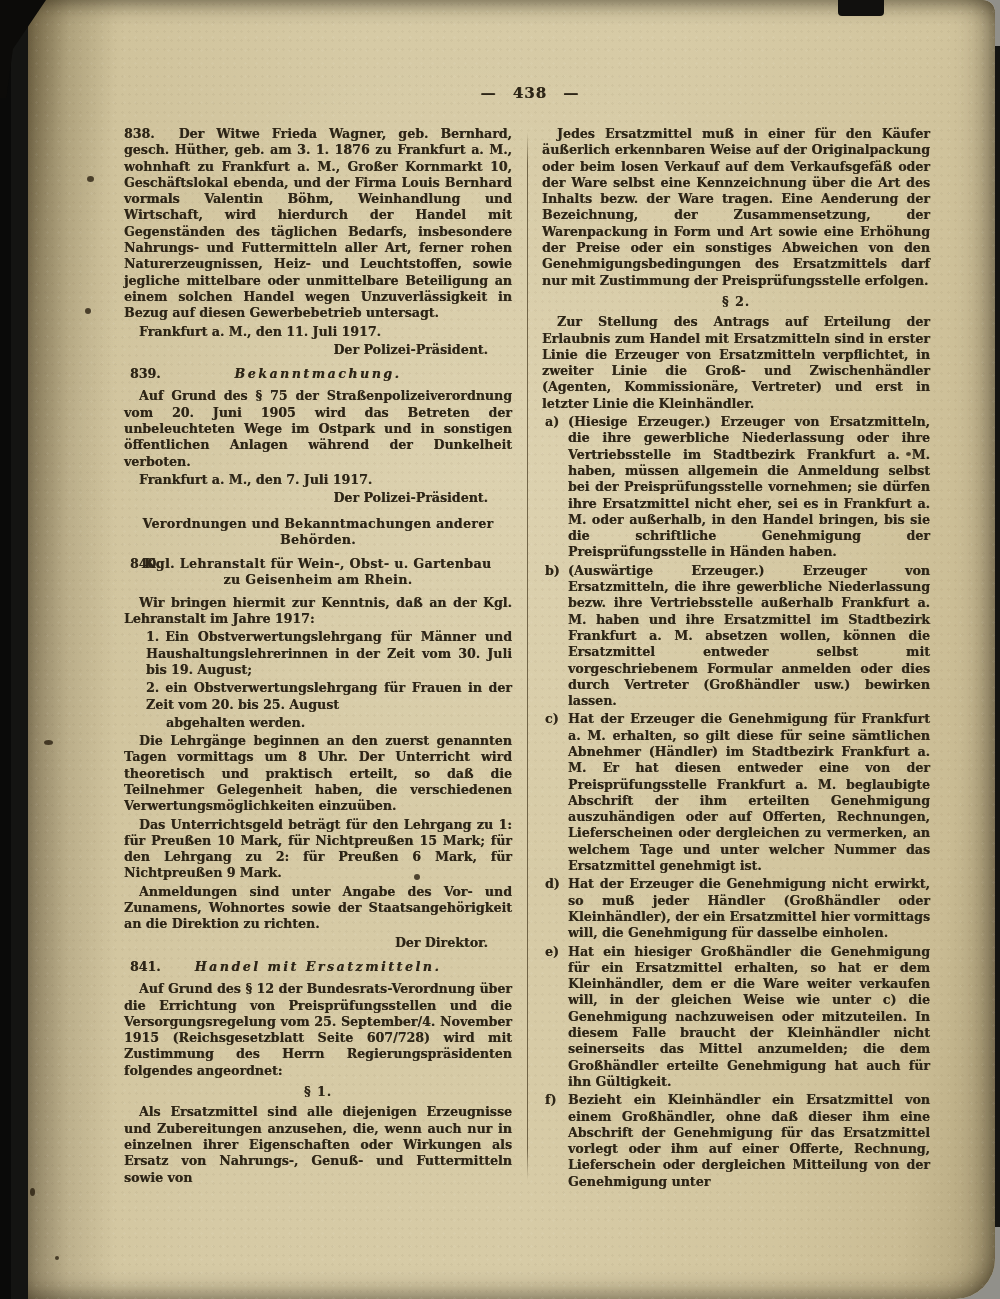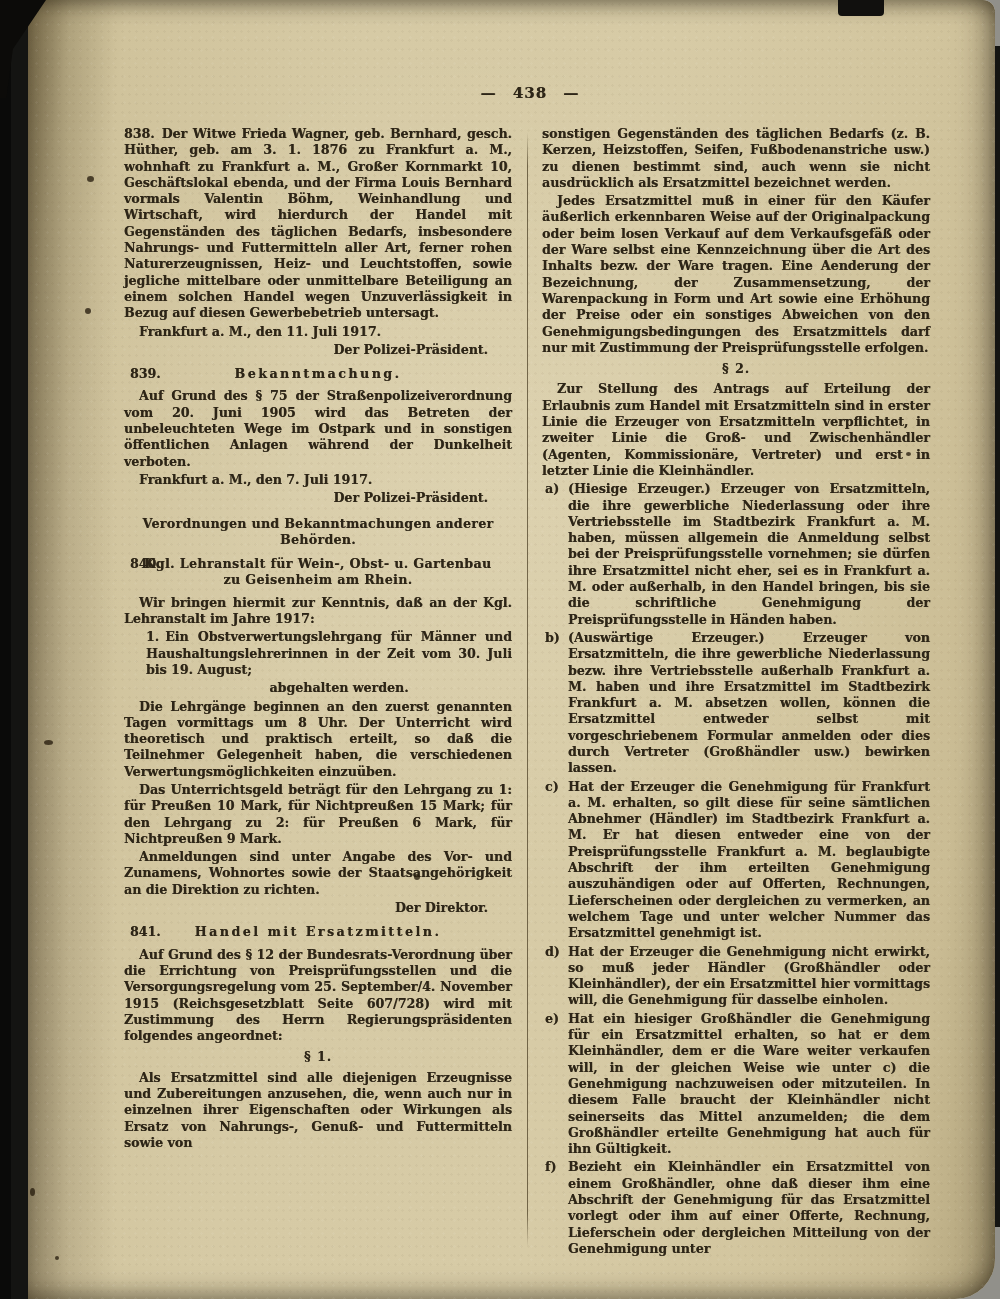--- a/index.html
+++ b/index.html
@@ -67,35 +67,35 @@
   }
   .col-rule {
     width: 1px; margin: 6px 14px 12px 15px;
     background: linear-gradient(rgba(58,45,20,0) 0%, rgba(58,45,20,0.65) 3%, rgba(58,45,20,0.65) 97%, rgba(58,45,20,0) 100%);
   }
 
   
   .blk { margin: 0 0 2px; }
   .para { text-indent: 15px; }
   .para-cont { text-indent: 0; }
-  .para-num .num { margin-right: 7px; }
+  .para-num .num { margin-right: 24px; }
   .dateline { text-align: left; text-indent: 15px; }
   .signature { text-align: right; padding-right: 24px; margin-bottom: 3px; }
   .heading-num { position: relative; text-align: center; margin: 8px 0 6px; }
   .heading-num .num { position: absolute; left: 6px; letter-spacing: 0; }
-  .heading-num .txt { letter-spacing: 2.5px; }
+  .heading-num .txt { letter-spacing: 2.5px; font-style: italic; }
   .heading-2line .hline { letter-spacing: 0.4px; }
   .heading-2line .hline:first-child { padding-left: 38px; }
   .heading-center { text-align: center; margin: 9px 0 7px; letter-spacing: 0.3px; }
   .section-mark { text-align: center; margin: 5px 0 4px; letter-spacing: 1px; }
   .list-num { padding-left: 22px; }
   .list-num .num { margin-right: 6px; }
   .list-letter { position: relative; padding-left: 26px; }
   .list-letter .num { position: absolute; left: 3px; }
-  .plain { text-align: center; margin-left: 42px; }
+  .plain { text-align: left; margin-left: 42px; }
 </style>
 </head>
 <body>
 
 <div id="screen">
   <div class="bed tr"></div>
   <div class="bed br"></div>
 
   <div class="paper">
     <div class="gutter"></div>
@@ -113,33 +113,33 @@
             <div class="blk dateline"><span class="txt">Frankfurt a. M., den 7. Juli 1917.</span></div>
             <div class="blk signature"><span class="txt">Der Polizei-Präsident.</span></div>
             <div class="blk heading-center"><span class="txt">Verordnungen und Bekanntmachungen anderer Behörden.</span></div>
             <div class="blk heading-num heading-2line">
               <span class="num">840.</span>
               <div class="hline">Kgl. Lehranstalt für Wein-, Obst- u. Gartenbau</div>
               <div class="hline">zu Geisenheim am Rhein.</div>
             </div>
             <div class="blk para"><span class="txt">Wir bringen hiermit zur Kenntnis, daß an der Kgl. Lehranstalt im Jahre 1917:</span></div>
             <div class="blk list-num"><span class="num">1.</span><span class="txt">Ein Obstverwertungslehrgang für Männer und Haushaltungslehrerinnen in der Zeit vom 30. Juli bis 19. August;</span></div>
+            <div class="blk list-num"><span class="num">2.</span><span class="txt">ein Obstverwertungslehrgang für Frauen in der Zeit vom 20. bis 25. August</span></div>
             <div class="blk plain"><span class="txt">abgehalten werden.</span></div>
             <div class="blk para"><span class="txt">Die Lehrgänge beginnen an den zuerst genannten Tagen vormittags um 8 Uhr. Der Unterricht wird theoretisch und praktisch erteilt, so daß die Teilnehmer Gelegenheit haben, die verschiedenen Verwertungsmöglichkeiten einzuüben.</span></div>
             <div class="blk para"><span class="txt">Das Unterrichtsgeld beträgt für den Lehrgang zu 1: für Preußen 10 Mark, für Nichtpreußen 15 Mark; für den Lehrgang zu 2: für Preußen 6 Mark, für Nichtpreußen 9 Mark.</span></div>
             <div class="blk para"><span class="txt">Anmeldungen sind unter Angabe des Vor- und Zunamens, Wohnortes sowie der Staatsangehörigkeit an die Direktion zu richten.</span></div>
             <div class="blk signature"><span class="txt">Der Direktor.</span></div>
             <div class="blk heading-num"><span class="num">841.</span><span class="txt">Handel mit Ersatzmitteln.</span></div>
             <div class="blk para"><span class="txt">Auf Grund des § 12 der Bundesrats-Verordnung über die Errichtung von Preisprüfungsstellen und die Versorgungsregelung vom 25. September/4. November 1915 (Reichsgesetzblatt Seite 607/728) wird mit Zustimmung des Herrn Regierungspräsidenten folgendes angeordnet:</span></div>
             <div class="blk section-mark"><span class="txt">§ 1.</span></div>
             <div class="blk para"><span class="txt">Als Ersatzmittel sind alle diejenigen Erzeugnisse und Zubereitungen anzusehen, die, wenn auch nur in einzelnen ihrer Eigenschaften oder Wirkungen als Ersatz von Nahrungs-, Genuß- und Futtermitteln sowie von</span></div>
           </div>
         <div class="col-rule"></div>
         <div class="col">
-            <div class="blk para-cont"><span class="txt">sonstigen Gegenständen des täglichen Bedarfs (z. B. Kerzen, Heizstoffen, Seifen, Fußbodenanstriche usw.) zu dienen bestimmt sind, auch wenn sie nicht ausdrücklich als Ersatzmittel bezeichnet werden.</span></div>
             <div class="blk para"><span class="txt">Jedes Ersatzmittel muß in einer für den Käufer äußerlich erkennbaren Weise auf der Originalpackung oder beim losen Verkauf auf dem Verkaufsgefäß oder der Ware selbst eine Kennzeichnung über die Art des Inhalts bezw. der Ware tragen. Eine Aenderung der Bezeichnung, der Zusammensetzung, der Warenpackung in Form und Art sowie eine Erhöhung der Preise oder ein sonstiges Abweichen von den Genehmigungsbedingungen des Ersatzmittels darf nur mit Zustimmung der Preisprüfungsstelle erfolgen.</span></div>
             <div class="blk section-mark"><span class="txt">§ 2.</span></div>
             <div class="blk para"><span class="txt">Zur Stellung des Antrags auf Erteilung der Erlaubnis zum Handel mit Ersatzmitteln sind in erster Linie die Erzeuger von Ersatzmitteln verpflichtet, in zweiter Linie die Groß- und Zwischenhändler (Agenten, Kommissionäre, Vertreter) und erst in letzter Linie die Kleinhändler.</span></div>
             <div class="blk list-letter"><span class="num">a)</span><span class="txt">(Hiesige Erzeuger.) Erzeuger von Ersatzmitteln, die ihre gewerbliche Niederlassung oder ihre Vertriebsstelle im Stadtbezirk Frankfurt a. M. haben, müssen allgemein die Anmeldung selbst bei der Preisprüfungsstelle vornehmen; sie dürfen ihre Ersatzmittel nicht eher, sei es in Frankfurt a. M. oder außerhalb, in den Handel bringen, bis sie die schriftliche Genehmigung der Preisprüfungsstelle in Händen haben.</span></div>
             <div class="blk list-letter"><span class="num">b)</span><span class="txt">(Auswärtige Erzeuger.) Erzeuger von Ersatzmitteln, die ihre gewerbliche Niederlassung bezw. ihre Vertriebsstelle außerhalb Frankfurt a. M. haben und ihre Ersatzmittel im Stadtbezirk Frankfurt a. M. absetzen wollen, können die Ersatzmittel entweder selbst mit vorgeschriebenem Formular anmelden oder dies durch Vertreter (Großhändler usw.) bewirken lassen.</span></div>
             <div class="blk list-letter"><span class="num">c)</span><span class="txt">Hat der Erzeuger die Genehmigung für Frankfurt a. M. erhalten, so gilt diese für seine sämtlichen Abnehmer (Händler) im Stadtbezirk Frankfurt a. M. Er hat diesen entweder eine von der Preisprüfungsstelle Frankfurt a. M. beglaubigte Abschrift der ihm erteilten Genehmigung auszuhändigen oder auf Offerten, Rechnungen, Lieferscheinen oder dergleichen zu vermerken, an welchem Tage und unter welcher Nummer das Ersatzmittel genehmigt ist.</span></div>
             <div class="blk list-letter"><span class="num">d)</span><span class="txt">Hat der Erzeuger die Genehmigung nicht erwirkt, so muß jeder Händler (Großhändler oder Kleinhändler), der ein Ersatzmittel hier vormittags will, die Genehmigung für dasselbe einholen.</span></div>
             <div class="blk list-letter"><span class="num">e)</span><span class="txt">Hat ein hiesiger Großhändler die Genehmigung für ein Ersatzmittel erhalten, so hat er dem Kleinhändler, dem er die Ware weiter verkaufen will, in der gleichen Weise wie unter c) die Genehmigung nachzuweisen oder mitzuteilen. In diesem Falle braucht der Kleinhändler nicht seinerseits das Mittel anzumelden; die dem Großhändler erteilte Genehmigung hat auch für ihn Gültigkeit.</span></div>
             <div class="blk list-letter"><span class="num">f)</span><span class="txt">Bezieht ein Kleinhändler ein Ersatzmittel von einem Großhändler, ohne daß dieser ihm eine Abschrift der Genehmigung für das Ersatzmittel vorlegt oder ihm auf einer Offerte, Rechnung, Lieferschein oder dergleichen Mitteilung von der Genehmigung unter</span></div>
           </div>

